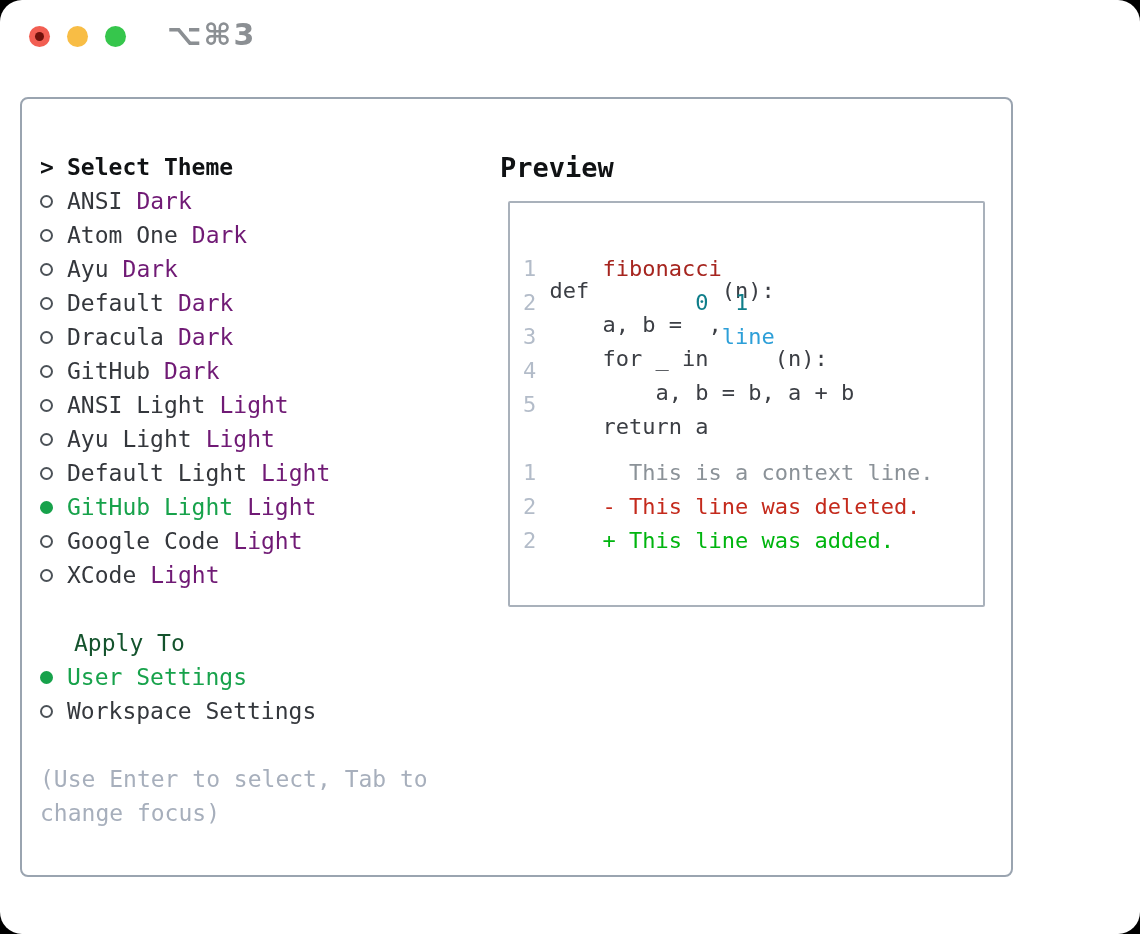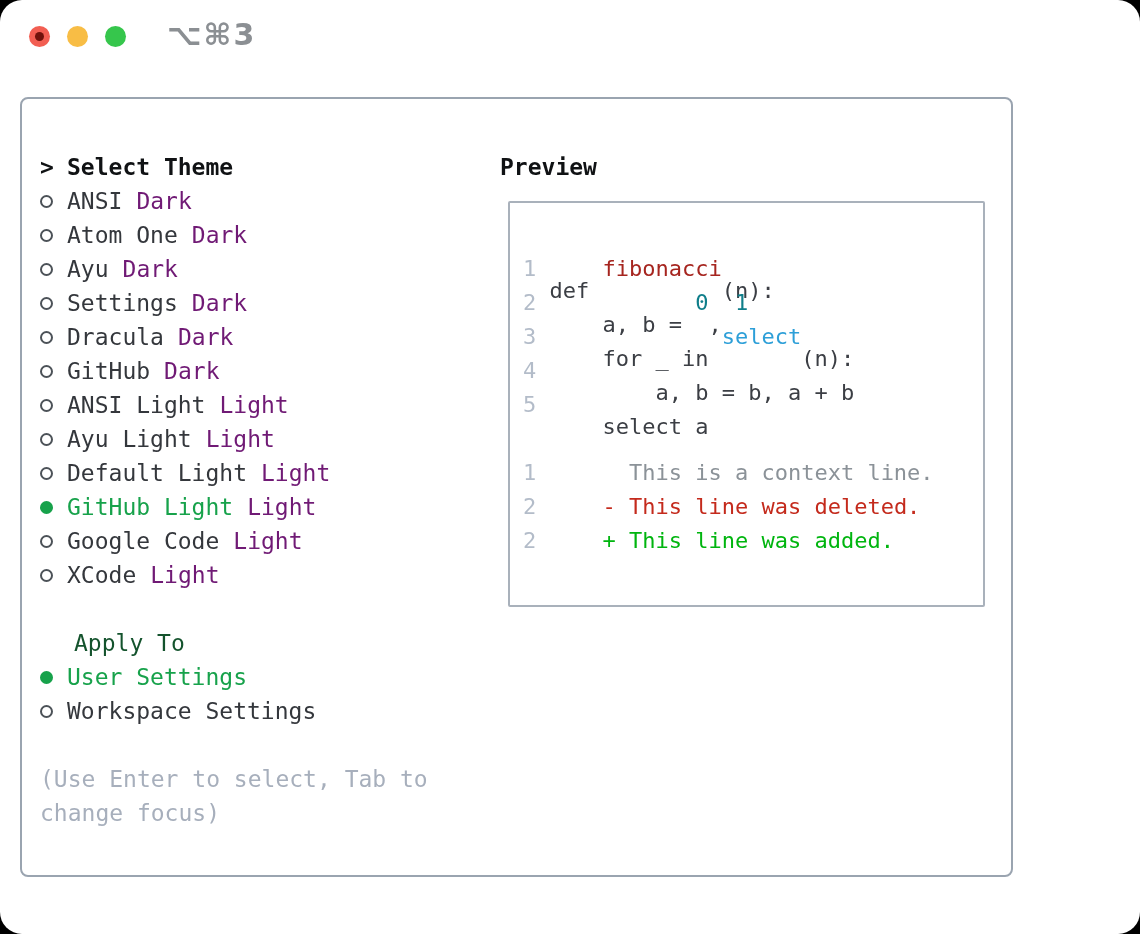--- a/index.html
+++ b/index.html
@@ -36,21 +36,21 @@
   .row.subheader .name{color:#14532d;margin-left:7px;}
   .row .name{color:#34373c;}
   .row.selected .name{color:#17a24b;}
   .row .tag{color:#701a75;margin-left:14px;}
   .spacer{height:34px;}
   .footer-hint{
     margin:0;width:425px;font-size:23px;line-height:34px;color:#a7afbc;white-space:normal;
   }
   
   .right-col{position:absolute;left:478px;top:51px;}
-  .preview-title{height:34px;display:flex;align-items:center;font-size:23px;font-weight:700;color:#101214;}
+  .preview-title{height:34px;display:flex;align-items:center;font-size:27px;font-weight:700;color:#101214;}
   .preview-box{
     position:absolute;left:486px;top:102px;width:477px;height:406px;
     border:2px solid #a9b1bb;border-radius:2px;background:#fff;box-sizing:border-box;
     padding:48px 0 0 13px;overflow:hidden;
   }
   .pline{height:34px;display:flex;align-items:center;font-size:22px;white-space:pre;}
   .lnum{color:#b3bcc9;}
   .tok-code{color:#3b3e44;margin-top:44px;}
   .tok-func{color:#a6251f;}
   .tok-num{color:#0f7e8a;}
@@ -78,21 +78,21 @@
     <div class="left-col">
       <div class="row header">
         <span class="icon-col"><span class="cursor">&gt;</span></span>
         <span class="name">Select Theme</span>
       </div>
 
       <div>
           <div class="row"><span class="icon-col"><span class="radio"></span></span><span class="name">ANSI</span><span class="tag">Dark</span></div>
           <div class="row"><span class="icon-col"><span class="radio"></span></span><span class="name">Atom One</span><span class="tag">Dark</span></div>
           <div class="row"><span class="icon-col"><span class="radio"></span></span><span class="name">Ayu</span><span class="tag">Dark</span></div>
-          <div class="row"><span class="icon-col"><span class="radio"></span></span><span class="name">Settings</span><span class="tag">Dark</span></div>
+          <div class="row"><span class="icon-col"><span class="radio"></span></span><span class="name">Default</span><span class="tag">Dark</span></div>
           <div class="row"><span class="icon-col"><span class="radio"></span></span><span class="name">Dracula</span><span class="tag">Dark</span></div>
           <div class="row"><span class="icon-col"><span class="radio"></span></span><span class="name">GitHub</span><span class="tag">Dark</span></div>
           <div class="row"><span class="icon-col"><span class="radio"></span></span><span class="name">ANSI Light</span><span class="tag">Light</span></div>
           <div class="row"><span class="icon-col"><span class="radio"></span></span><span class="name">Ayu Light</span><span class="tag">Light</span></div>
           <div class="row"><span class="icon-col"><span class="radio"></span></span><span class="name">Default Light</span><span class="tag">Light</span></div>
           <div class="row selected"><span class="icon-col"><span class="radio on"></span></span><span class="name">GitHub Light</span><span class="tag">Light</span></div>
           <div class="row"><span class="icon-col"><span class="radio"></span></span><span class="name">Google Code</span><span class="tag">Light</span></div>
           <div class="row"><span class="icon-col"><span class="radio"></span></span><span class="name">XCode</span><span class="tag">Light</span></div>
         </div>
 
@@ -113,23 +113,23 @@
       <p class="footer-hint">(Use Enter to select, Tab to change focus)</p>
     </div>
 
     <div class="right-col">
       <div class="preview-title">Preview</div>
     </div>
 
     <div class="preview-box">
         <div class="pline"><span class="lnum">1</span><span class="tok-code"> </span><span class="tok-code">def </span><span class="tok-func">fibonacci</span><span class="tok-code">(n):</span></div>
         <div class="pline"><span class="lnum">2</span><span class="tok-code"> </span><span class="tok-code">    a, b = </span><span class="tok-num">0</span><span class="tok-code">, </span><span class="tok-num">1</span></div>
-        <div class="pline"><span class="lnum">3</span><span class="tok-code"> </span><span class="tok-code">    for _ in </span><span class="tok-builtin">select</span><span class="tok-code">(n):</span></div>
+        <div class="pline"><span class="lnum">3</span><span class="tok-code"> </span><span class="tok-code">    for _ in </span><span class="tok-builtin">line</span><span class="tok-code">(n):</span></div>
         <div class="pline"><span class="lnum">4</span><span class="tok-code"> </span><span class="tok-code">        a, b = b, a + b</span></div>
-        <div class="pline"><span class="lnum">5</span><span class="tok-code"> </span><span class="tok-code">    select a</span></div>
+        <div class="pline"><span class="lnum">5</span><span class="tok-code"> </span><span class="tok-code">    return a</span></div>
         <div class="pline"><span class="lnum"></span></div>
         <div class="pline"><span class="lnum">1</span><span class="tok-code"> </span><span class="tok-context">      This is a context line.</span></div>
         <div class="pline"><span class="lnum">2</span><span class="tok-code"> </span><span class="tok-code">    </span><span class="tok-deleted">- This line was deleted.</span></div>
         <div class="pline"><span class="lnum">2</span><span class="tok-code"> </span><span class="tok-code">    </span><span class="tok-added">+ This line was added.</span></div>
       </div>
 
   </div>
 </div>
 
 </body></html>

